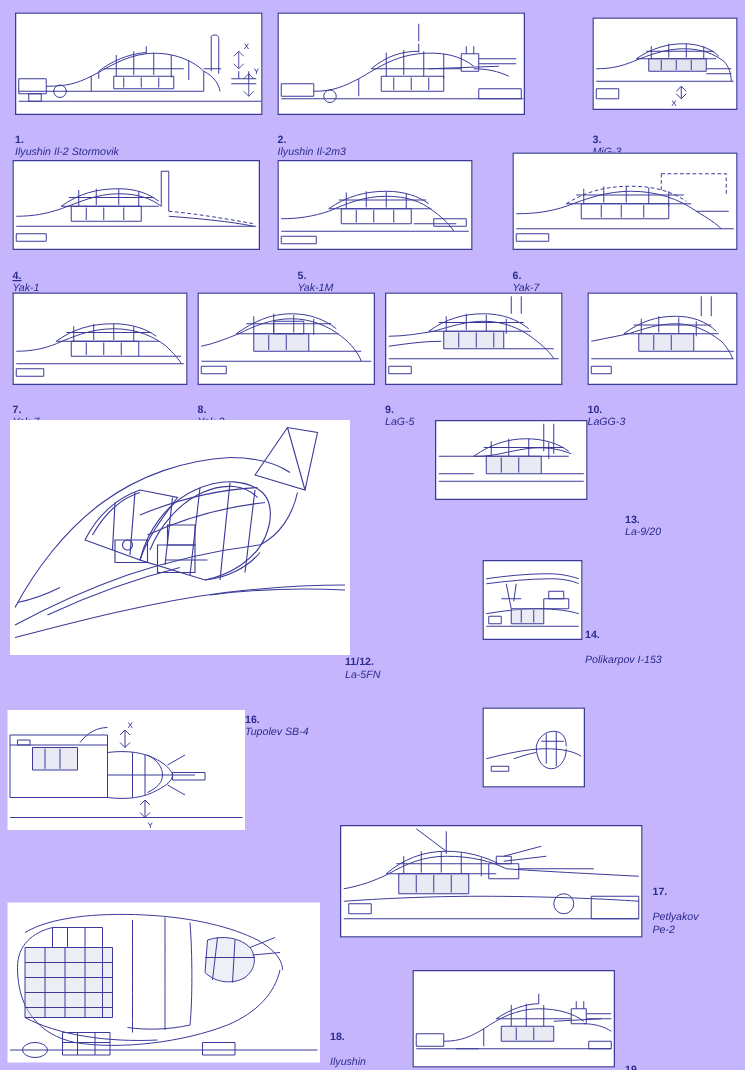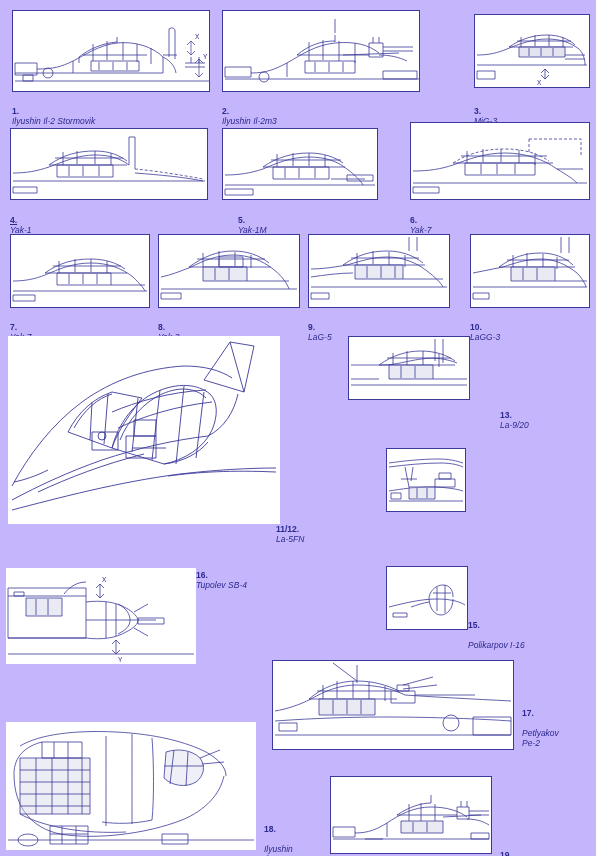--- a/index.html
+++ b/index.html
@@ -346,37 +346,37 @@
         <path d="M22 38 h26 v12 h-26z" fill="#d6d6ec" fill-opacity="0.5"></path>
         <path d="M30 39 v10 M40 39 v10"></path>
         <path d="M18 18 L22 38 M26 18 L24 32"></path>
         <path d="M14 30 h16"></path>
         <path d="M48 30 h20 v8 h-20z"></path>
         <path d="M52 24 h12 v6 h-12z"></path>
         <path d="M4 44 h10 v6 h-10z"></path>
       </g>
     </svg>
   </div>
+  <div class="cap" style="left:468px;top:492px;">
+    <span class="num">14.</span><br>
+    <span class="nm">Polikarpov I-153</span>
+  </div>
 
   <div class="panel" style="left:386px;top:566px;width:80px;height:62px;">
     <svg width="80" height="62" viewBox="0 0 80 62">
       <g fill="none" stroke="#3b3a9a" stroke-width="0.8">
         <path d="M2 40 C18 36 34 32 50 32 C62 32 72 34 78 38"></path>
         <path d="M42 30 C44 22 50 18 56 18 C62 18 66 22 66 30"></path>
         <path d="M42 30 C42 42 48 48 54 48 C60 48 66 42 66 32"></path>
         <path d="M50 20 L50 44 M58 18 L58 46"></path>
         <path d="M46 26 h18"></path>
         <path d="M6 46 h14 v4 h-14z"></path>
         <path d="M24 40 C30 38 36 36 42 35"></path>
       </g>
     </svg>
-  </div>
-  <div class="cap" style="left:468px;top:610px;">
-    <span class="num">15.</span><br>
-    <span class="nm">Polikarpov I-16</span>
   </div>
 
   <div class="panel noborder" style="left:6px;top:568px;width:190px;height:96px;">
     <svg width="190" height="96" viewBox="0 0 190 96">
       <g fill="none" stroke="#3b3a9a" stroke-width="0.8">
         <path d="M2 86 H188"></path>
         <path d="M2 20 h78 v50 h-78z"></path>
         <path d="M2 28 h78"></path>
         <path d="M20 30 h36 v18 h-36z" fill="#d6d6ec" fill-opacity="0.5"></path>
         <path d="M30 31 v16 M42 31 v16"></path>

